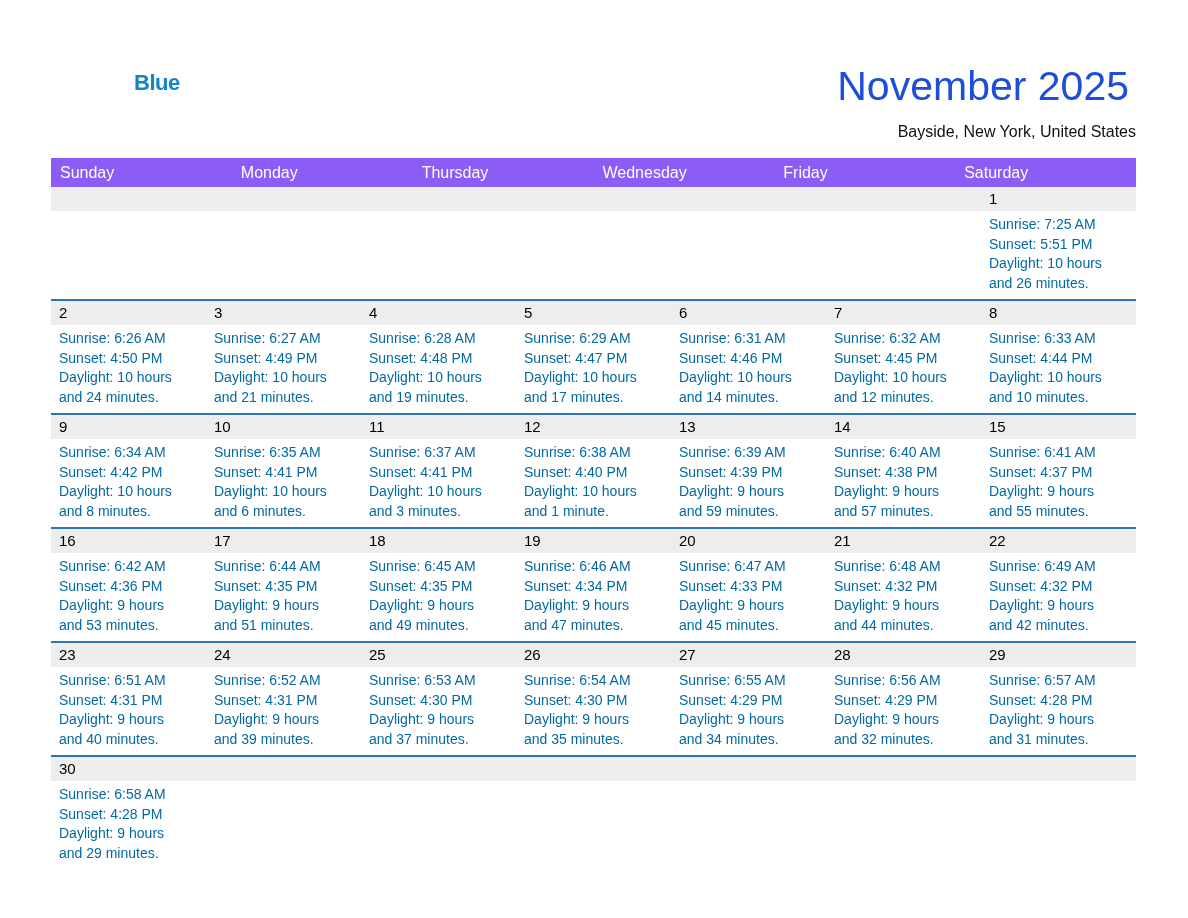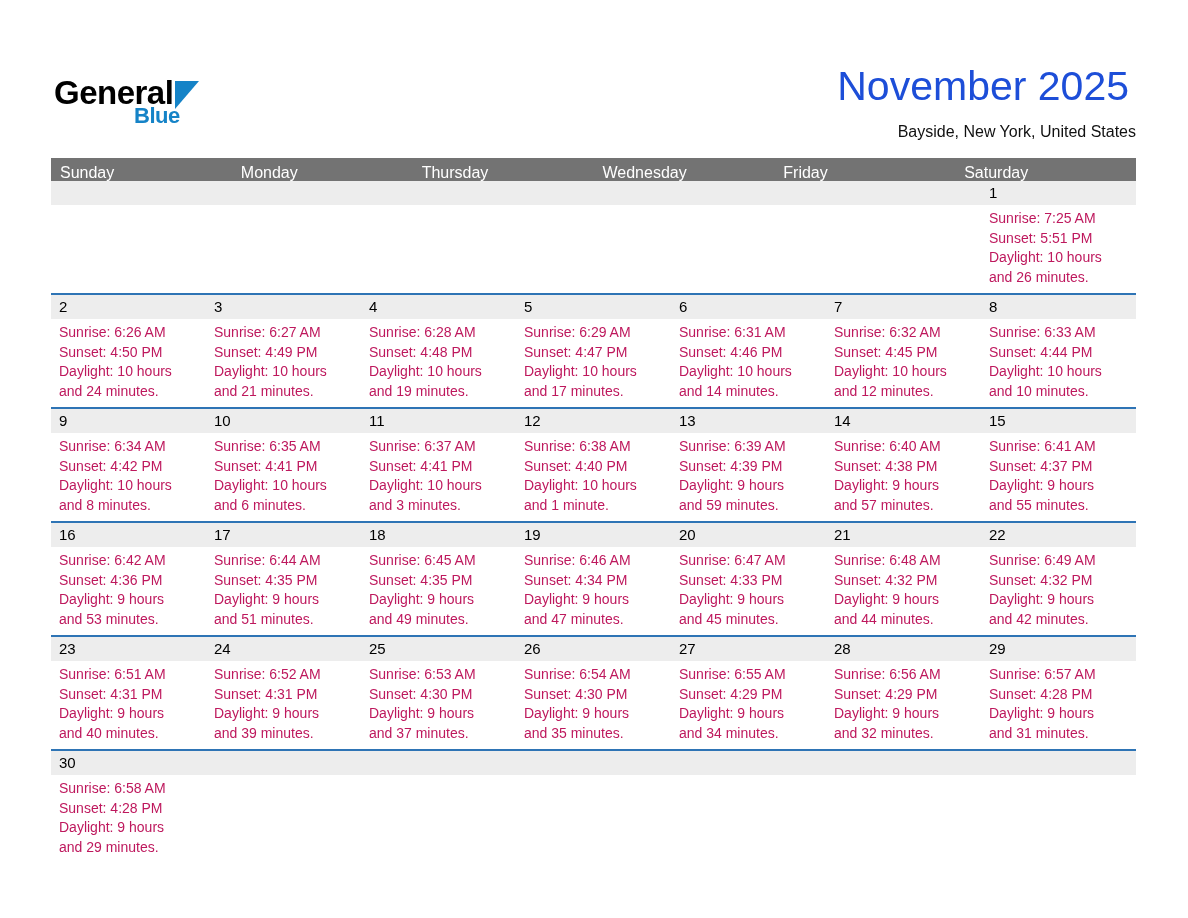--- a/index.html
+++ b/index.html
@@ -22,39 +22,35 @@
   }
   .logo-line2 { font-size: 22px; font-weight: bold; color: #1583c7; letter-spacing: -0.5px; line-height: 1; margin-left: 80px; margin-top: -4px; }
 
   
   .titles { position: absolute; right: 52px; top: 56px; text-align: right; }
   .page-title { margin: 7px; font-size: 41px; font-weight: 400; color: #1d4ed8; line-height: 1.15; }
   .page-subtitle { margin: 12px 0 0 0; font-size: 16px; font-weight: 400; color: #111111; line-height: 1.2; }
 
   
   .calendar { position: absolute; left: 51px; top: 158px; width: 1085px; }
-  .weekday-row { display: flex; background: #737373; height: 23px; }
+  .weekday-row { display: flex; background: #8b5cf6; height: 29px; }
   .weekday-cell { flex: 1 1 0; color: #ffffff; font-size: 16px; line-height: 29px; padding-left: 9px; overflow: hidden; white-space: nowrap; }
   .week-row { display: flex; border-top: 2px solid #2e74b5; }
   .week-row.first { border-top: none; }
   .day-cell { flex: 1 1 0; display: flex; flex-direction: column; background: #ffffff; }
   .day-number { background: #ededed; height: 24px; font-size: 15px; color: #000000; padding: 3px 0 0 8px; }
-  .day-details { padding: 4px 6px 6px 8px; font-size: 14px; line-height: 19.5px; color: #be185d; min-height: 84px; }
+  .day-details { padding: 4px 6px 6px 8px; font-size: 14px; line-height: 19.5px; color: #0369a1; min-height: 84px; }
   .detail-line { white-space: nowrap; }
 </style>
 </head>
 <body>
 
 <div class="page">
 
   <div class="logo">
-    <div class="logo-line1">
-      <span>General</span>
-        <span class="logo-triangle"></span>
-    </div>
     <div class="logo-line2">Blue</div>
   </div>
 
   <div class="titles">
     <h1 class="page-title">November 2025</h1>
     <h2 class="page-subtitle">Bayside, New York, United States</h2>
   </div>
 
   <div class="calendar">
       <div class="weekday-row">

